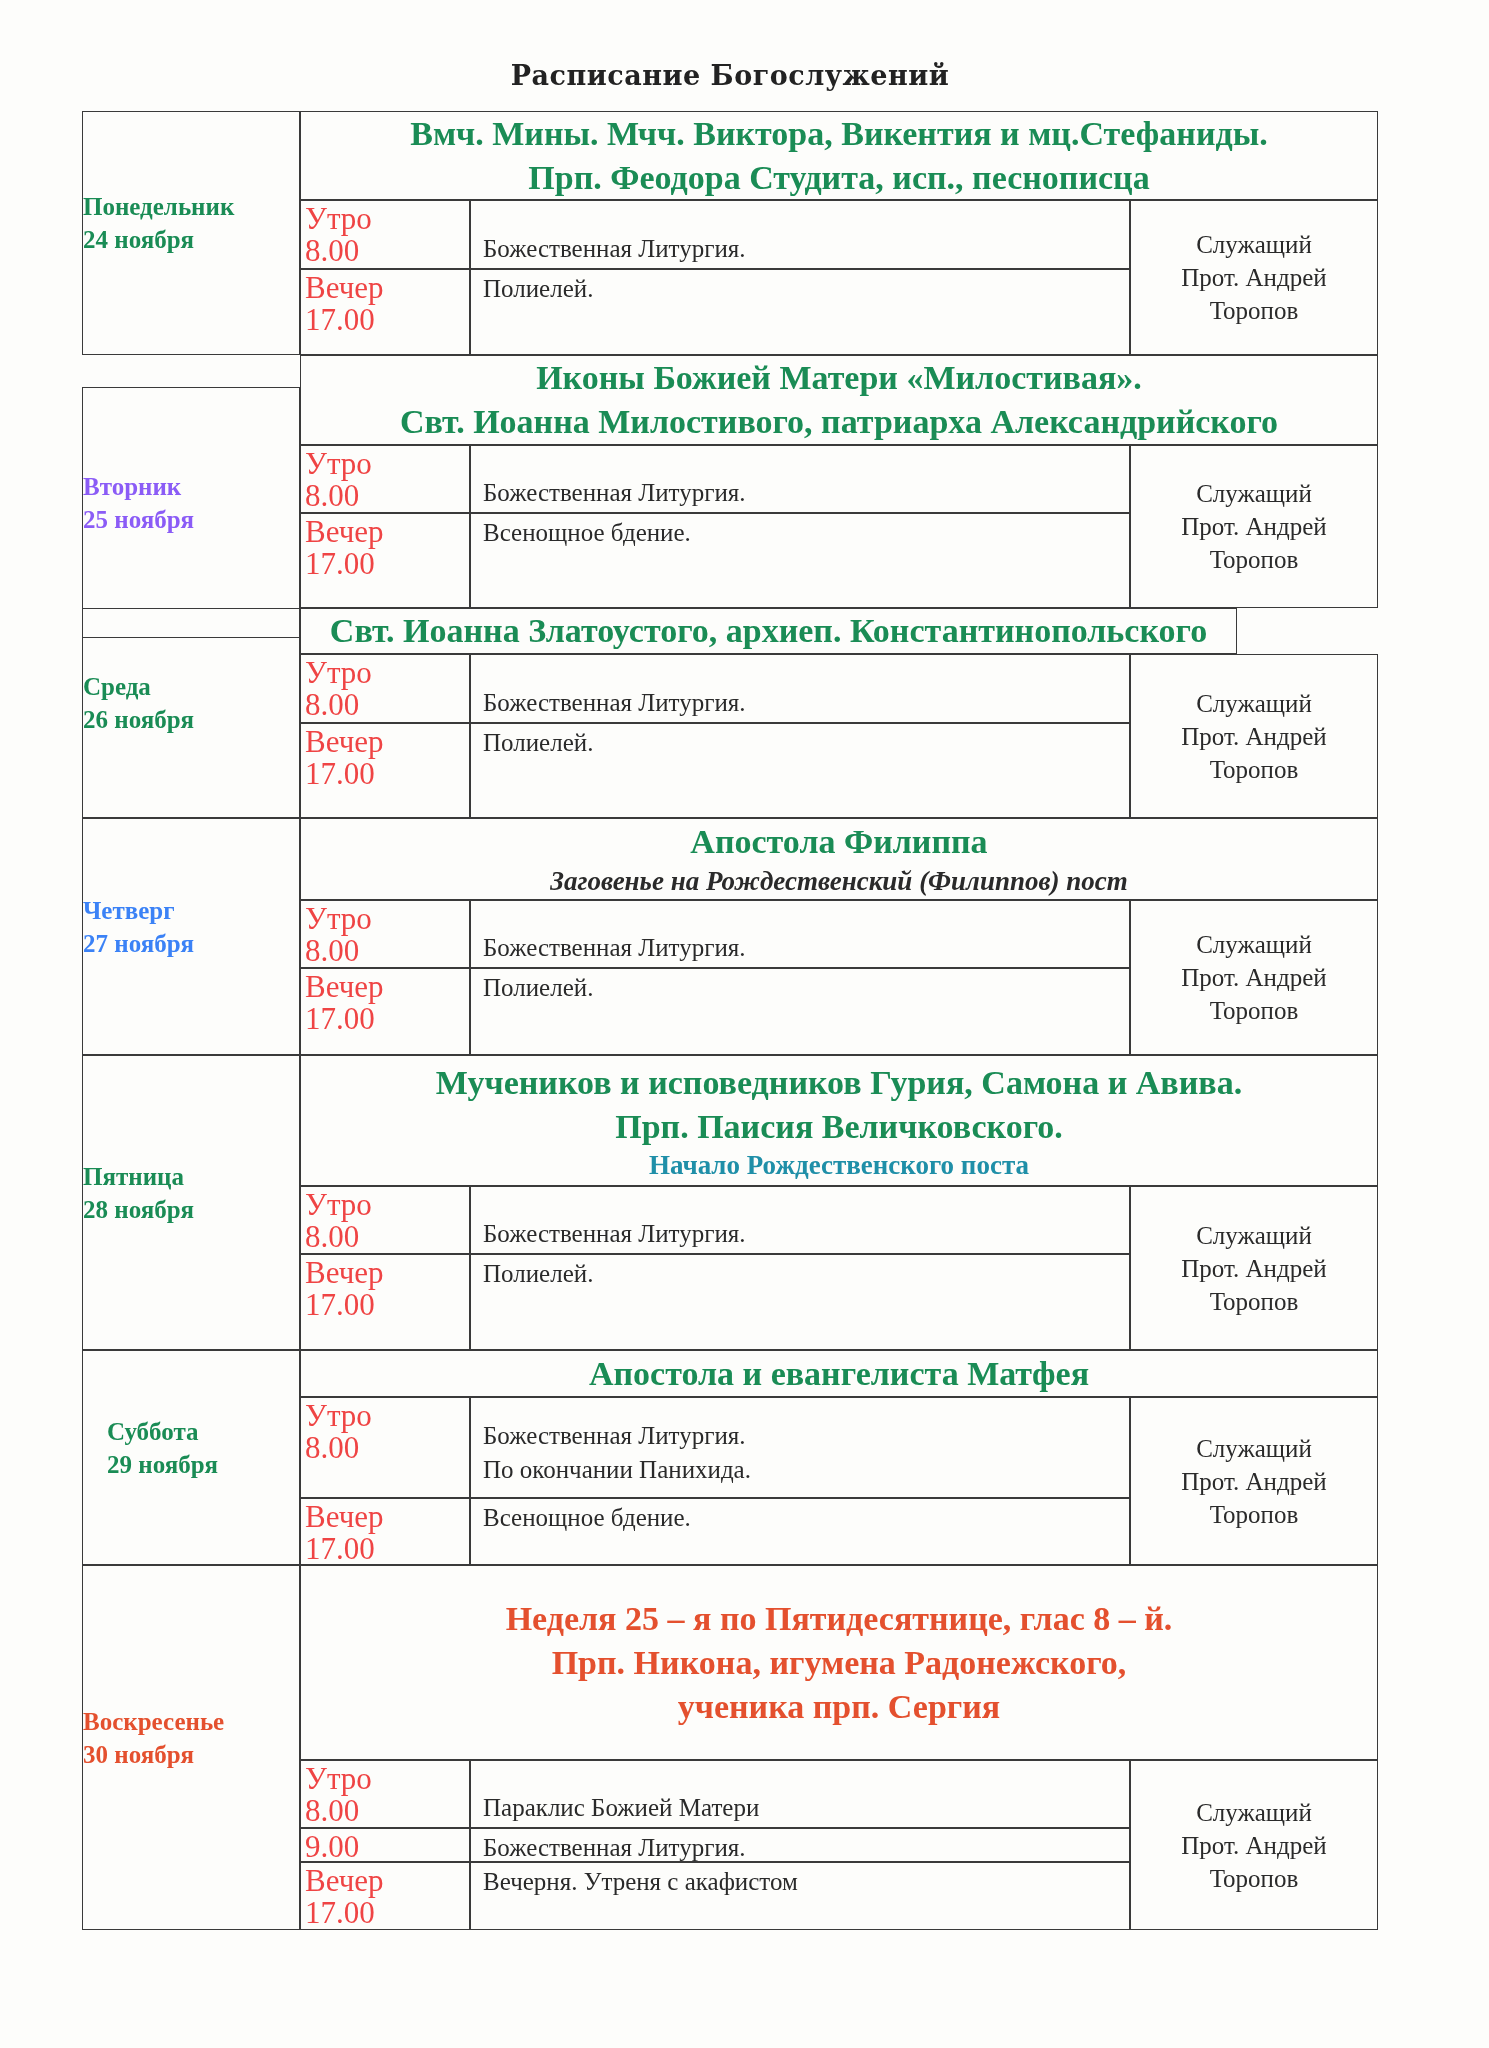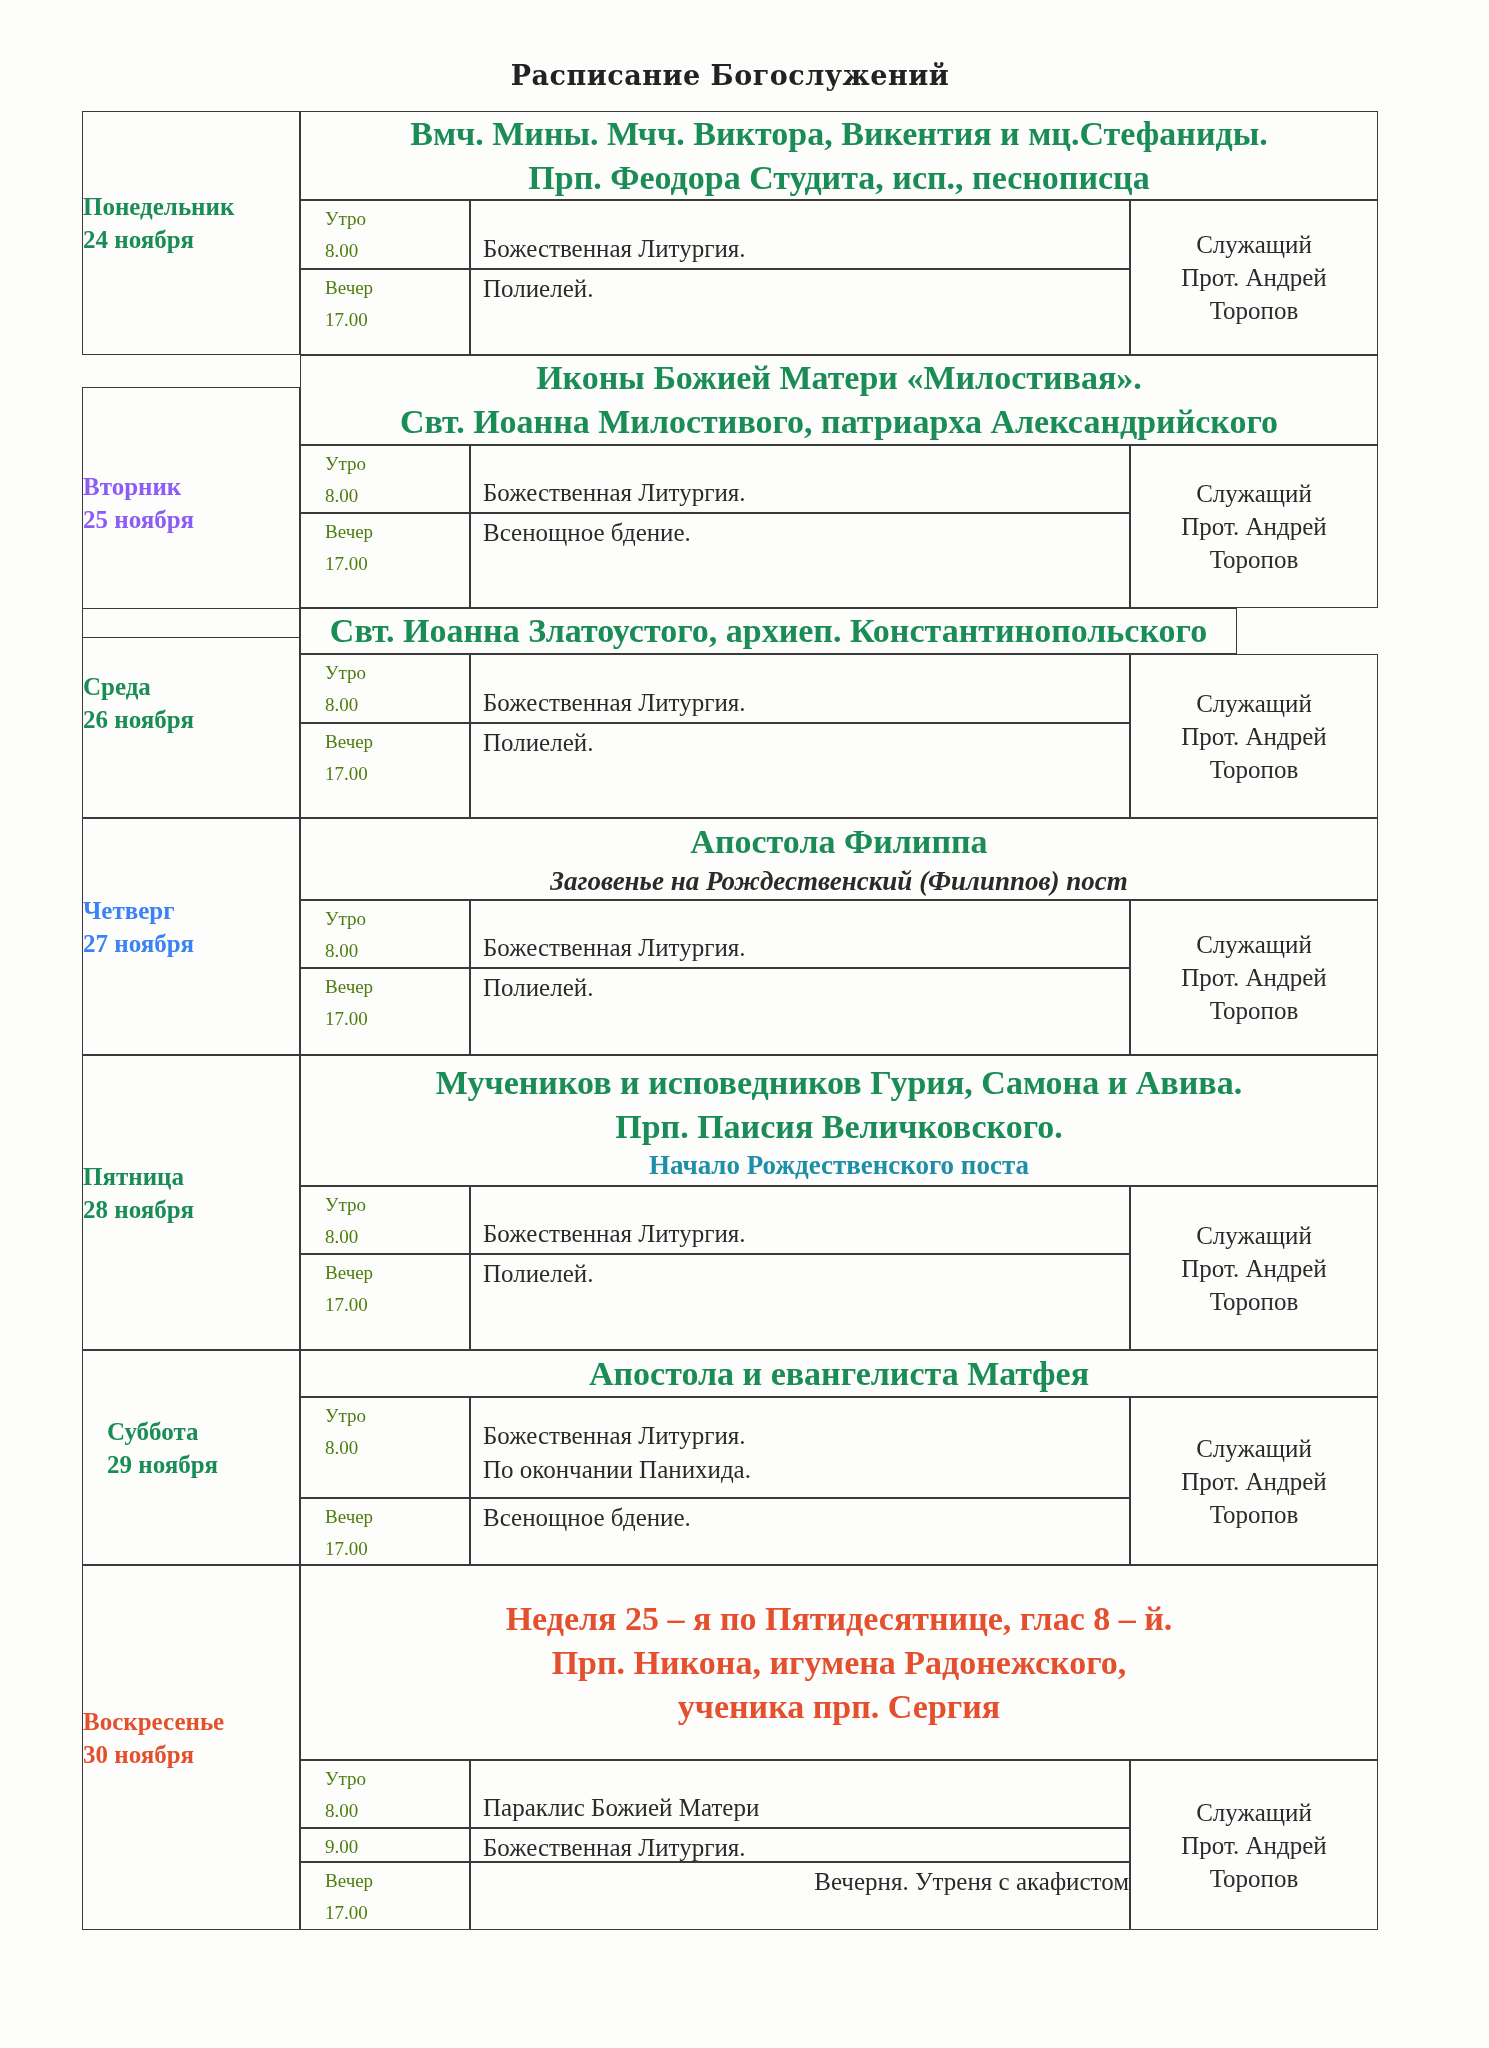--- a/index.html
+++ b/index.html
@@ -32,21 +32,21 @@
   .feast-line {
     font-weight: bold; font-size: 34px; line-height: 44px; color: #1a8c55;
     white-space: nowrap;
   }
   .feast-line.red { color: #e4502e; }
   .feast-line.note {
     font-style: italic; font-size: 27px; line-height: 34px; color: #2a2a2a;
   }
   .feast-line.fast-start { font-size: 27px; line-height: 32px; color: #1f8fa8; }
   .time-cell {
-    font-size: 19px; line-height: 32px; padding: 2px 0 0 24px; color: #4d7c0f;
+    font-size: 31px; line-height: 32px; padding: 2px 0 0 4px; color: #ef4444;
   }
   .service-cell {
     font-size: 25px; line-height: 34px; padding: 0 0 0 12px; color: #2a2a2a;
   }
   .service-cell.bottom { display: flex; flex-direction: column; justify-content: flex-end; padding-bottom: 2px; }
   .service-cell.top { padding-top: 2px; }
   .priest-cell {
     display: flex; flex-direction: column; align-items: center; justify-content: center;
     text-align: center; font-size: 25px; line-height: 33px; color: #2a2a2a;
   }
@@ -238,21 +238,21 @@
     <div class="cell time-cell" style="left: 300px; top: 1828px; width: 170px; height: 34px;">
       <div>9.00</div>
     </div>
     <div class="cell service-cell top" style="left: 470px; top: 1828px; width: 660px; height: 34px;">
       <div>Божественная Литургия.</div>
     </div>
     <div class="cell time-cell" style="left: 300px; top: 1862px; width: 170px; height: 68px;">
       <div>Вечер</div>
       <div>17.00</div>
     </div>
-    <div class="cell service-cell top" style="left: 470px; top: 1862px; width: 660px; height: 68px; text-align: right;">
+    <div class="cell service-cell top" style="left: 470px; top: 1862px; width: 660px; height: 68px;">
       <div>Вечерня. Утреня с акафистом</div>
     </div>
     <div class="cell priest-cell" style="left: 1130px; top: 1760px; width: 248px; height: 170px;">
       <div>Служащий</div>
       <div>Прот. Андрей</div>
       <div>Торопов</div>
     </div>
   </div>
 
 </body></html>

